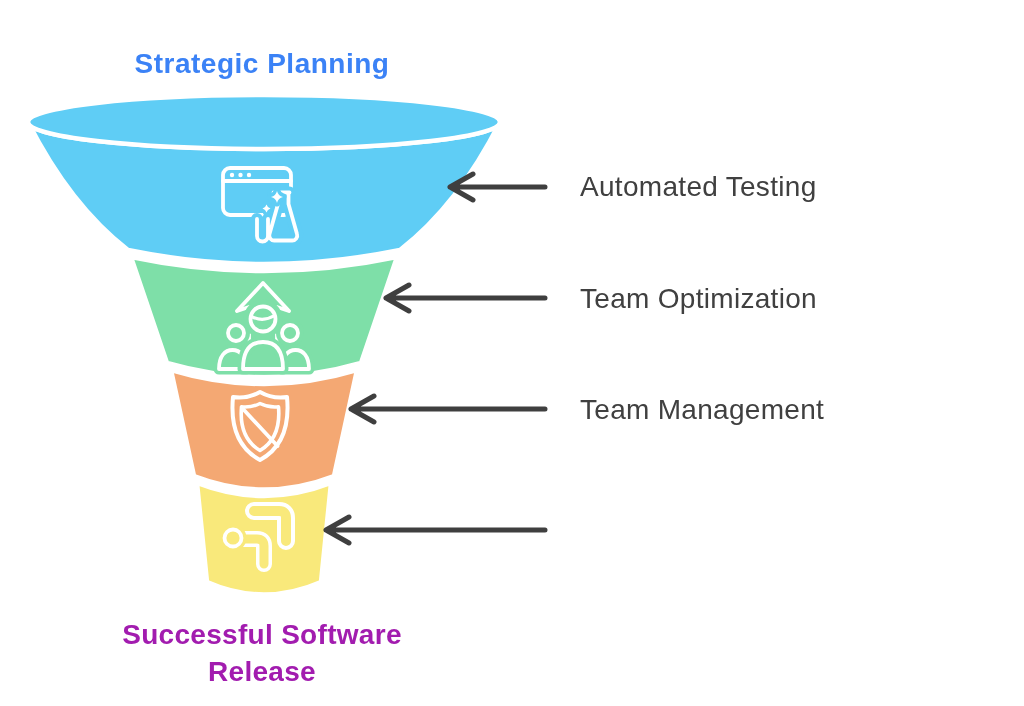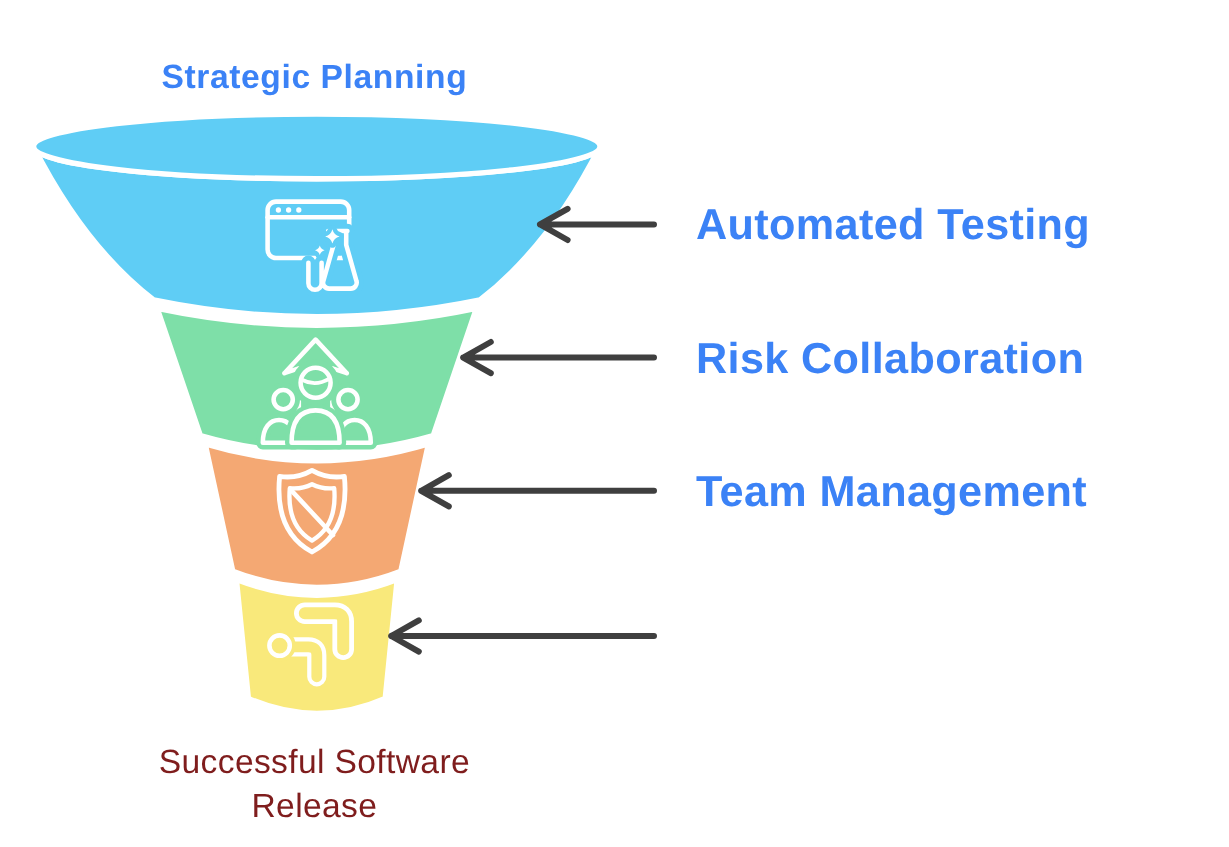--- a/index.html
+++ b/index.html
@@ -13,32 +13,32 @@
   .funnel-svg{position:absolute;left:0;top:0;}
   .diagram-title{
     position:absolute;top:24px;left:62px;width:400px;
     text-align:center;
     font-size:28px;font-weight:600;letter-spacing:.5px;
     color:#3b82f6;white-space:nowrap;margin-top:24px;
   }
   .stage-label{
     position:absolute;left:580px;
     transform:translateY(-50%);
-    font-size:36px;font-weight:700;letter-spacing:.3px;
-    color:#3b82f6;white-space:nowrap;
+    font-size:28px;font-weight:400;letter-spacing:.3px;
+    color:#404040;white-space:nowrap;
   }
   .stage-label.l1{top:187px;}
   .stage-label.l2{top:299px;}
   .stage-label.l3{top:410px;}
   .stage-label.l4{top:523px;}
   .outcome-label{
     position:absolute;top:616px;left:92px;width:340px;
     text-align:center;
-    font-size:28px;font-weight:400;letter-spacing:.3px;line-height:37px;
-    color:#7f1d1d;
+    font-size:28px;font-weight:700;letter-spacing:.3px;line-height:37px;
+    color:#a21caf;
   }
 </style>
 </head>
 <body>
 
 <div class="stage-canvas">
 
   <svg class="funnel-svg" width="1024" height="706" viewBox="0 0 1024 706">
 
     <g>
@@ -110,17 +110,17 @@
       <path d="M450,187 H545 M450,187 L473,174 M450,187 L473,200" stroke="#3F3F3F"></path>
       <path d="M386,298 H545 M386,298 L409,285 M386,298 L409,311" stroke="#3F3F3F"></path>
       <path d="M351,409 H545 M351,409 L374,396 M351,409 L374,422" stroke="#3F3F3F"></path>
       <path d="M326,530 H545 M326,530 L349,517 M326,530 L349,543" stroke="#3F3F3F"></path>
     </g>
   </svg>
 
   <div class="diagram-title">Strategic Planning</div>
 
   <div class="stage-label l1">Automated Testing</div>
-  <div class="stage-label l2">Risk Collaboration</div>
+  <div class="stage-label l2">Team Optimization</div>
   <div class="stage-label l3">Team Management</div>
 
   <div class="outcome-label">Successful Software Release</div>
 </div>
 
 </body></html>

